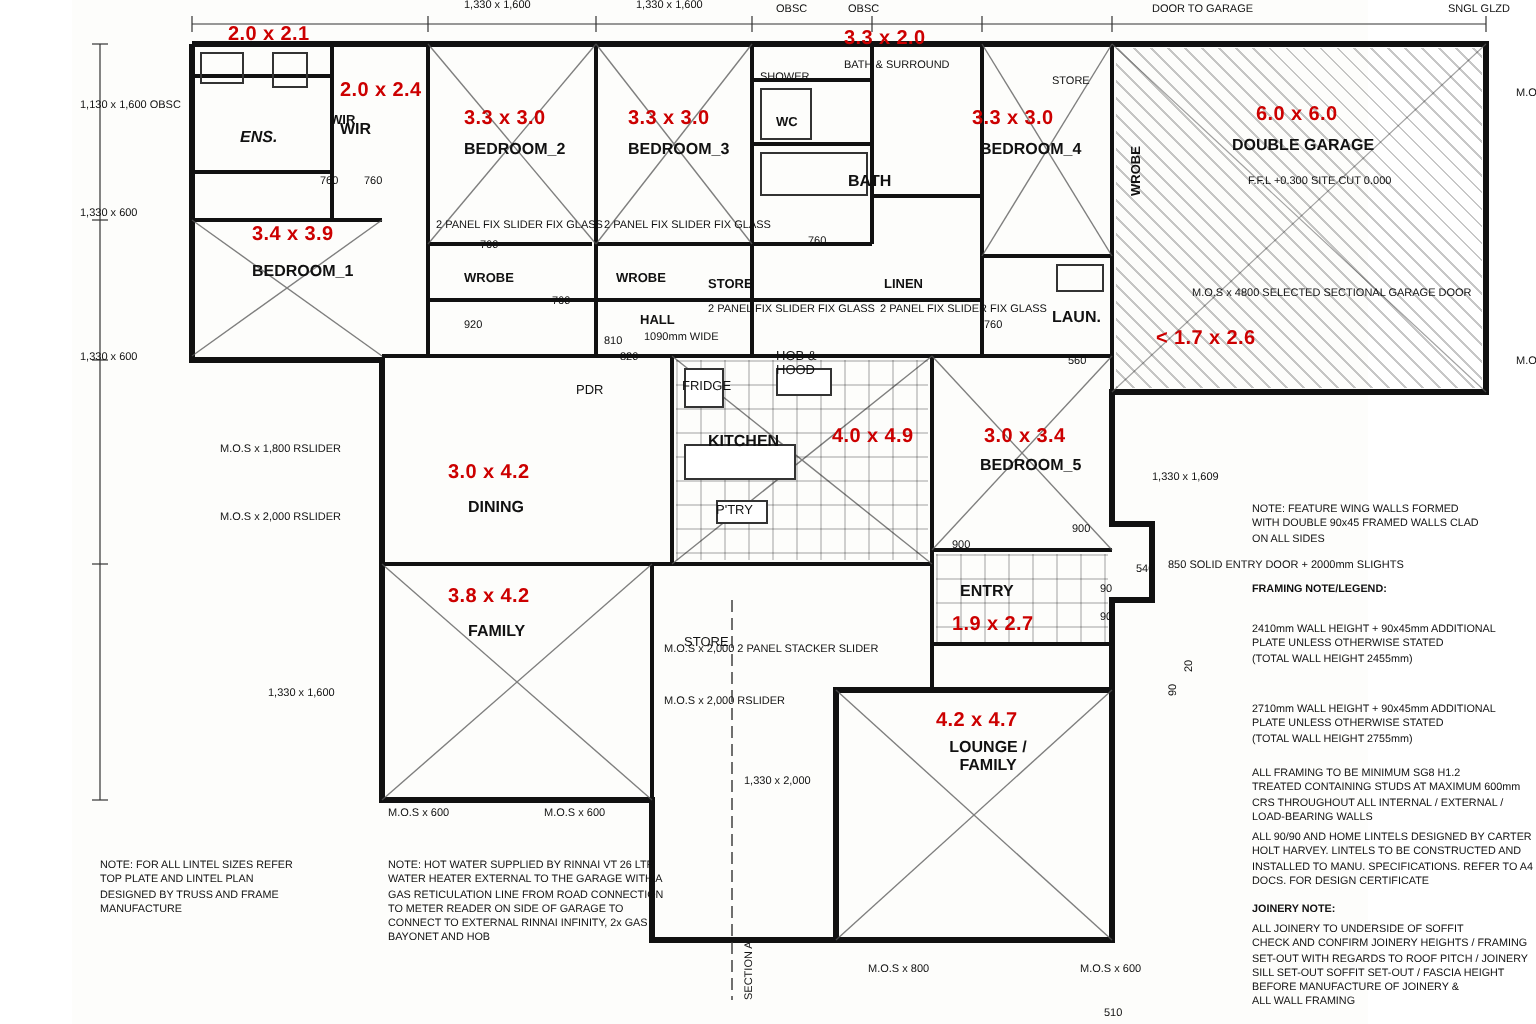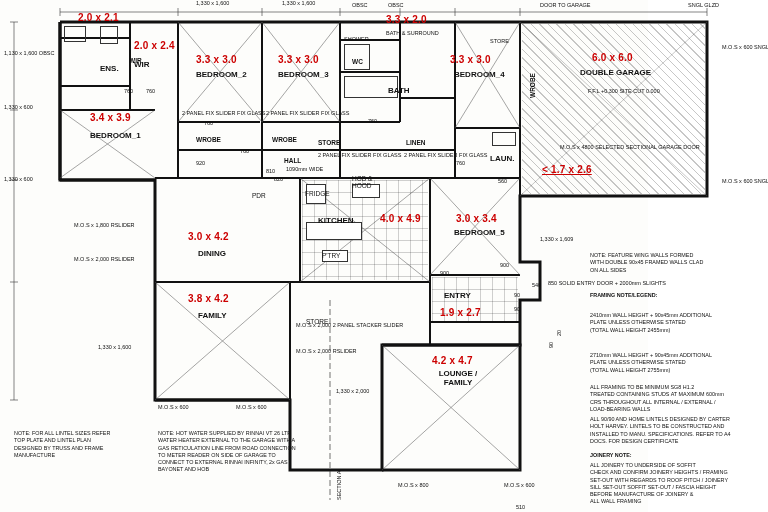--- a/index.html
+++ b/index.html
@@ -1,17 +1,17 @@
 <!DOCTYPE html>
 <html><head>
 <meta charset="utf-8">
 <style>
   html,body{margin:0;padding:0;background:#ffffff;}
   body{width:768px;height:512px;overflow:hidden;font-family:"Liberation Sans",sans-serif;}
-  #sheet{position:relative;width:648px;height:512px;background:#fdfdfb;}
+  #sheet{position:relative;width:648px;height:512px;background:#fdfdfb;margin-left:36px;}
 
   
   .abs{position:absolute;}
   .hatch{position:absolute;box-sizing:border-box;
      background-image:repeating-linear-gradient(45deg,rgba(0,0,0,0.22) 0 1px,transparent 1px 6px);}
   .grid{position:absolute;box-sizing:border-box;
      background-image:linear-gradient(rgba(0,0,0,0.18) 1px,transparent 1px),
                       linear-gradient(90deg,rgba(0,0,0,0.18) 1px,transparent 1px);
      background-size:12px 12px;}
 
@@ -147,29 +147,29 @@
   <div class="abs" style="left:492px;top:132px;width:22px;height:12px;border:1px solid #333;"></div>
 
   <div class="dim" style="left:78px;top:12px;">2.0 x 2.1</div>
   <div class="dim" style="left:134px;top:40px;">2.0 x 2.4</div>
   <div class="dim" style="left:90px;top:112px;">3.4 x 3.9</div>
   <div class="dim" style="left:196px;top:54px;">3.3 x 3.0</div>
   <div class="dim" style="left:278px;top:54px;">3.3 x 3.0</div>
   <div class="dim" style="left:386px;top:14px;">3.3 x 2.0</div>
   <div class="dim" style="left:450px;top:54px;">3.3 x 3.0</div>
   <div class="dim" style="left:592px;top:52px;text-align:center;">6.0 x 6.0</div>
-  <div class="dim" style="left:542px;top:164px;text-decoration:underline;">&lt; 1.7 x 2.6</div>
+  <div class="dim" style="left:542px;top:164px;">&lt; 1.7 x 2.6</div>
   <div class="dim" style="left:380px;top:213px;">4.0 x 4.9</div>
   <div class="dim" style="left:456px;top:213px;text-align:center;">3.0 x 3.4</div>
   <div class="dim" style="left:188px;top:231px;">3.0 x 4.2</div>
   <div class="dim" style="left:188px;top:293px;">3.8 x 4.2</div>
   <div class="dim" style="left:440px;top:307px;">1.9 x 2.7</div>
   <div class="dim" style="left:432px;top:355px;">4.2 x 4.7</div>
 
-  <div class="lbl b" style="left:100px;top:64px;">ENS.</div>
+  <div class="lbl b" style="left:84px;top:64px;font-style:italic;">ENS.</div>
   <div class="lbl b" style="left:134px;top:60px;">WIR</div>
   <div class="lbl b" style="left:90px;top:131px;">BEDROOM_1</div>
   <div class="lbl b" style="left:196px;top:70px;">BEDROOM_2</div>
   <div class="lbl b" style="left:278px;top:70px;">BEDROOM_3</div>
   <div class="lbl b" style="left:388px;top:86px;">BATH</div>
   <div class="lbl b" style="left:454px;top:70px;">BEDROOM_4</div>
   <div class="lbl b" style="left:580px;top:68px;">DOUBLE GARAGE</div>
   <div class="lbl b" style="left:490px;top:154px;">LAUN.</div>
   <div class="lbl b" style="left:318px;top:216px;">KITCHEN</div>
   <div class="lbl b" style="left:454px;top:228px;">BEDROOM_5</div>

